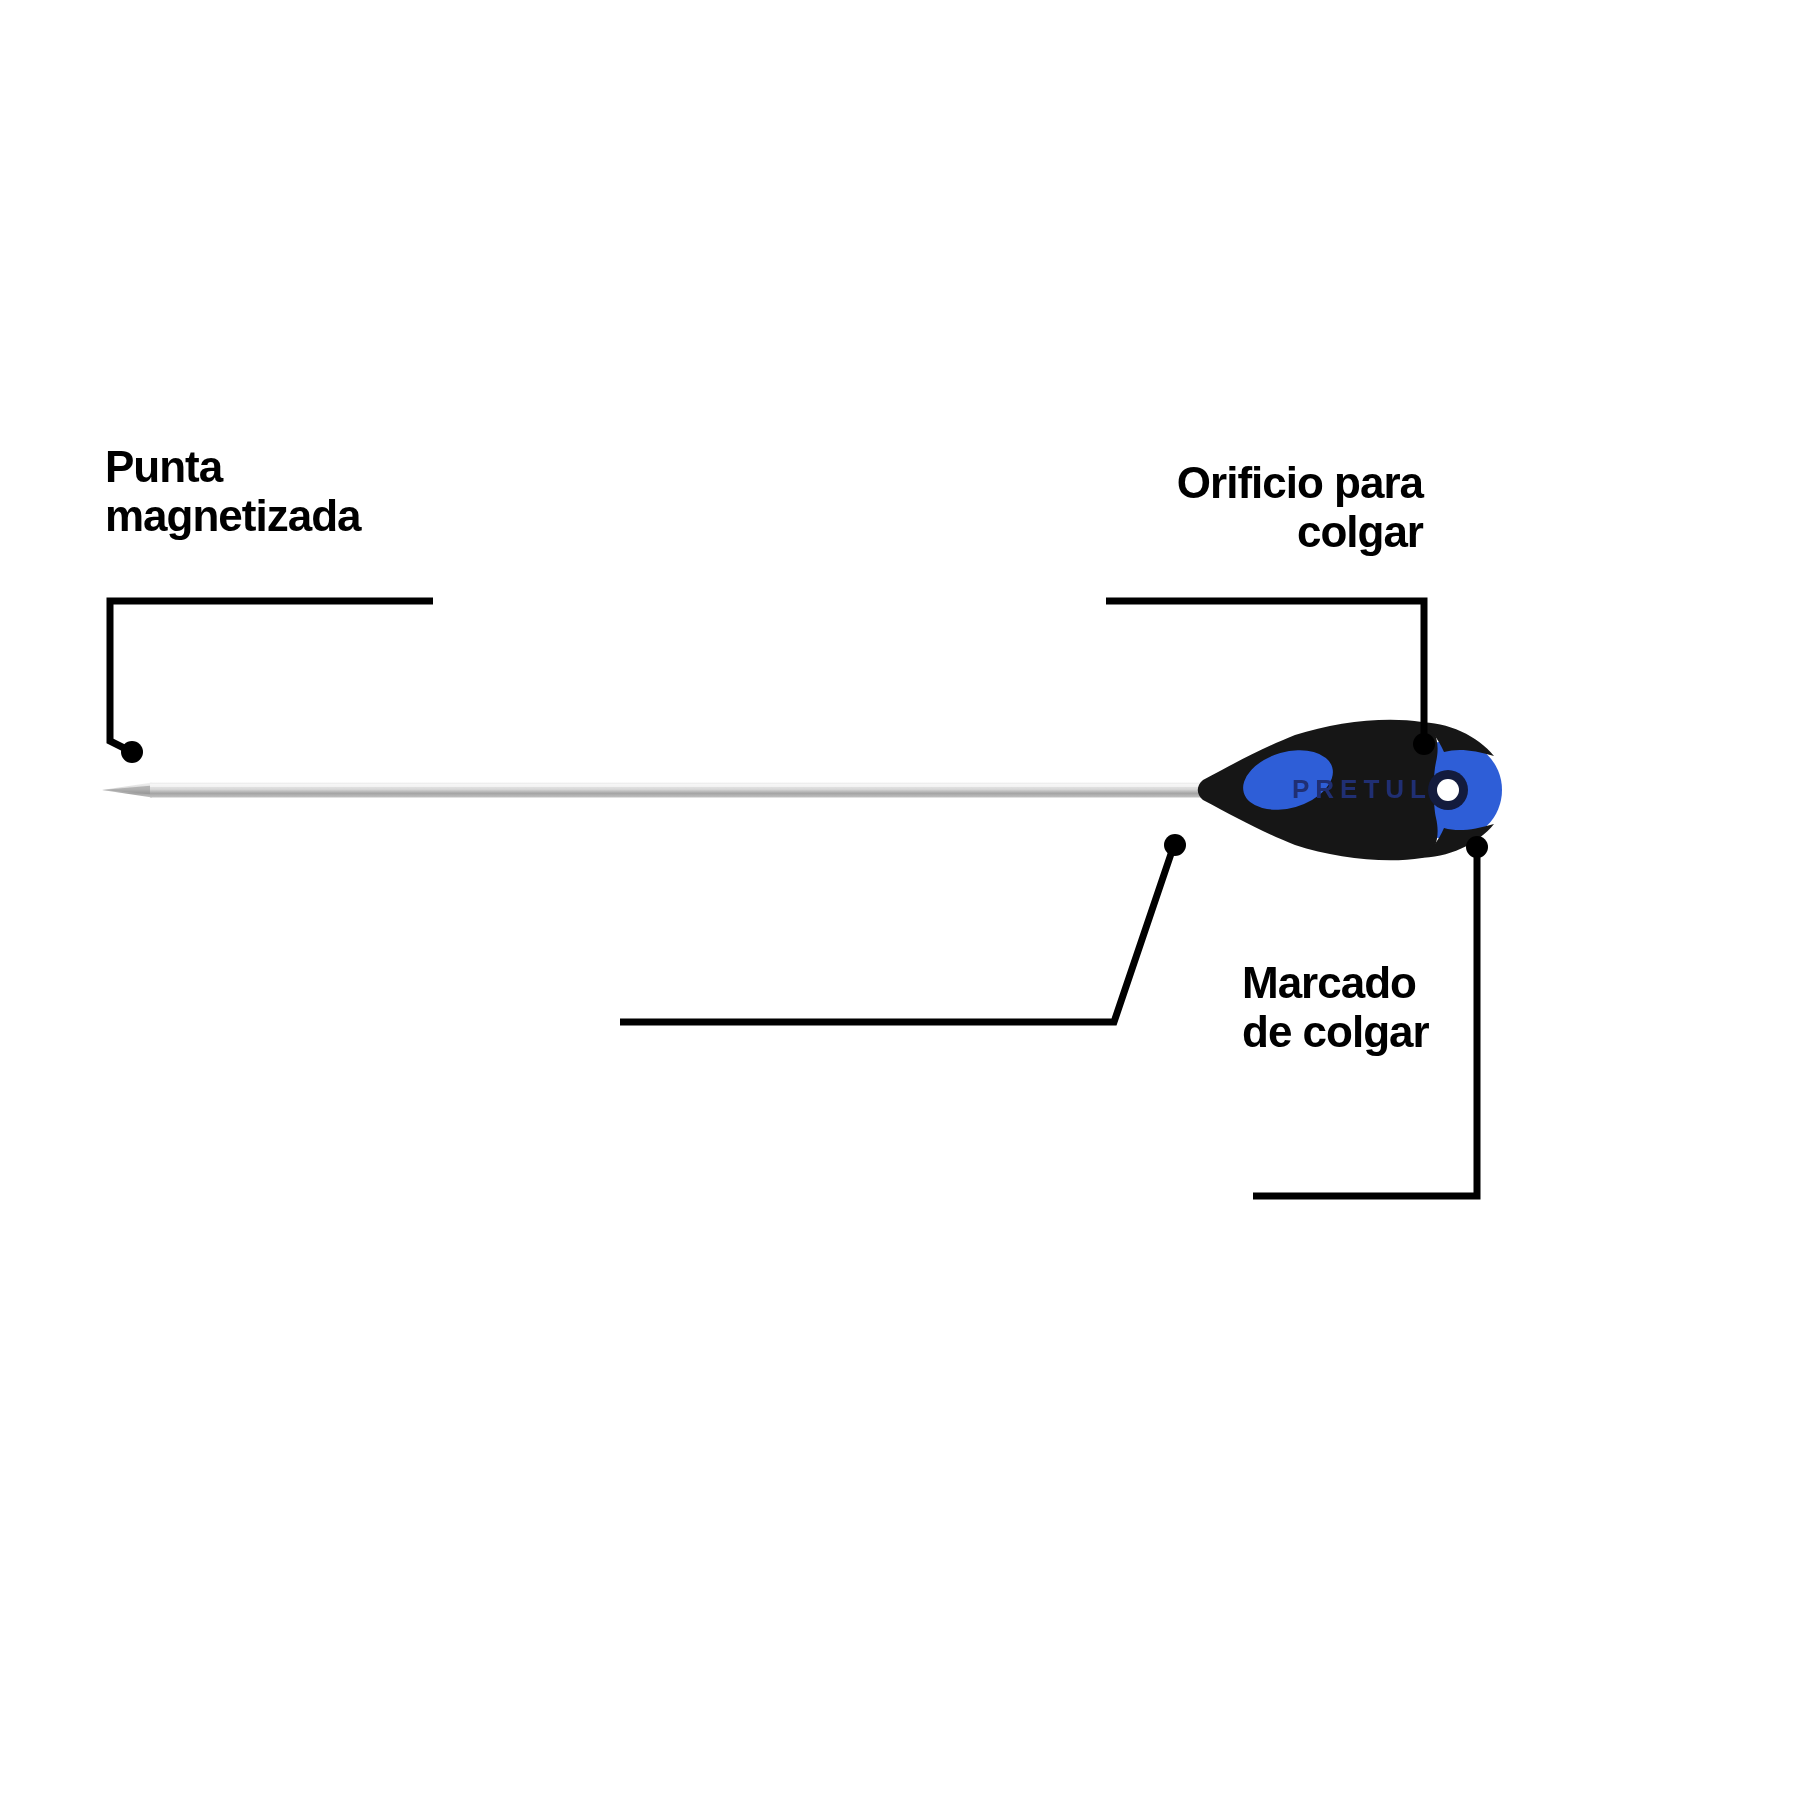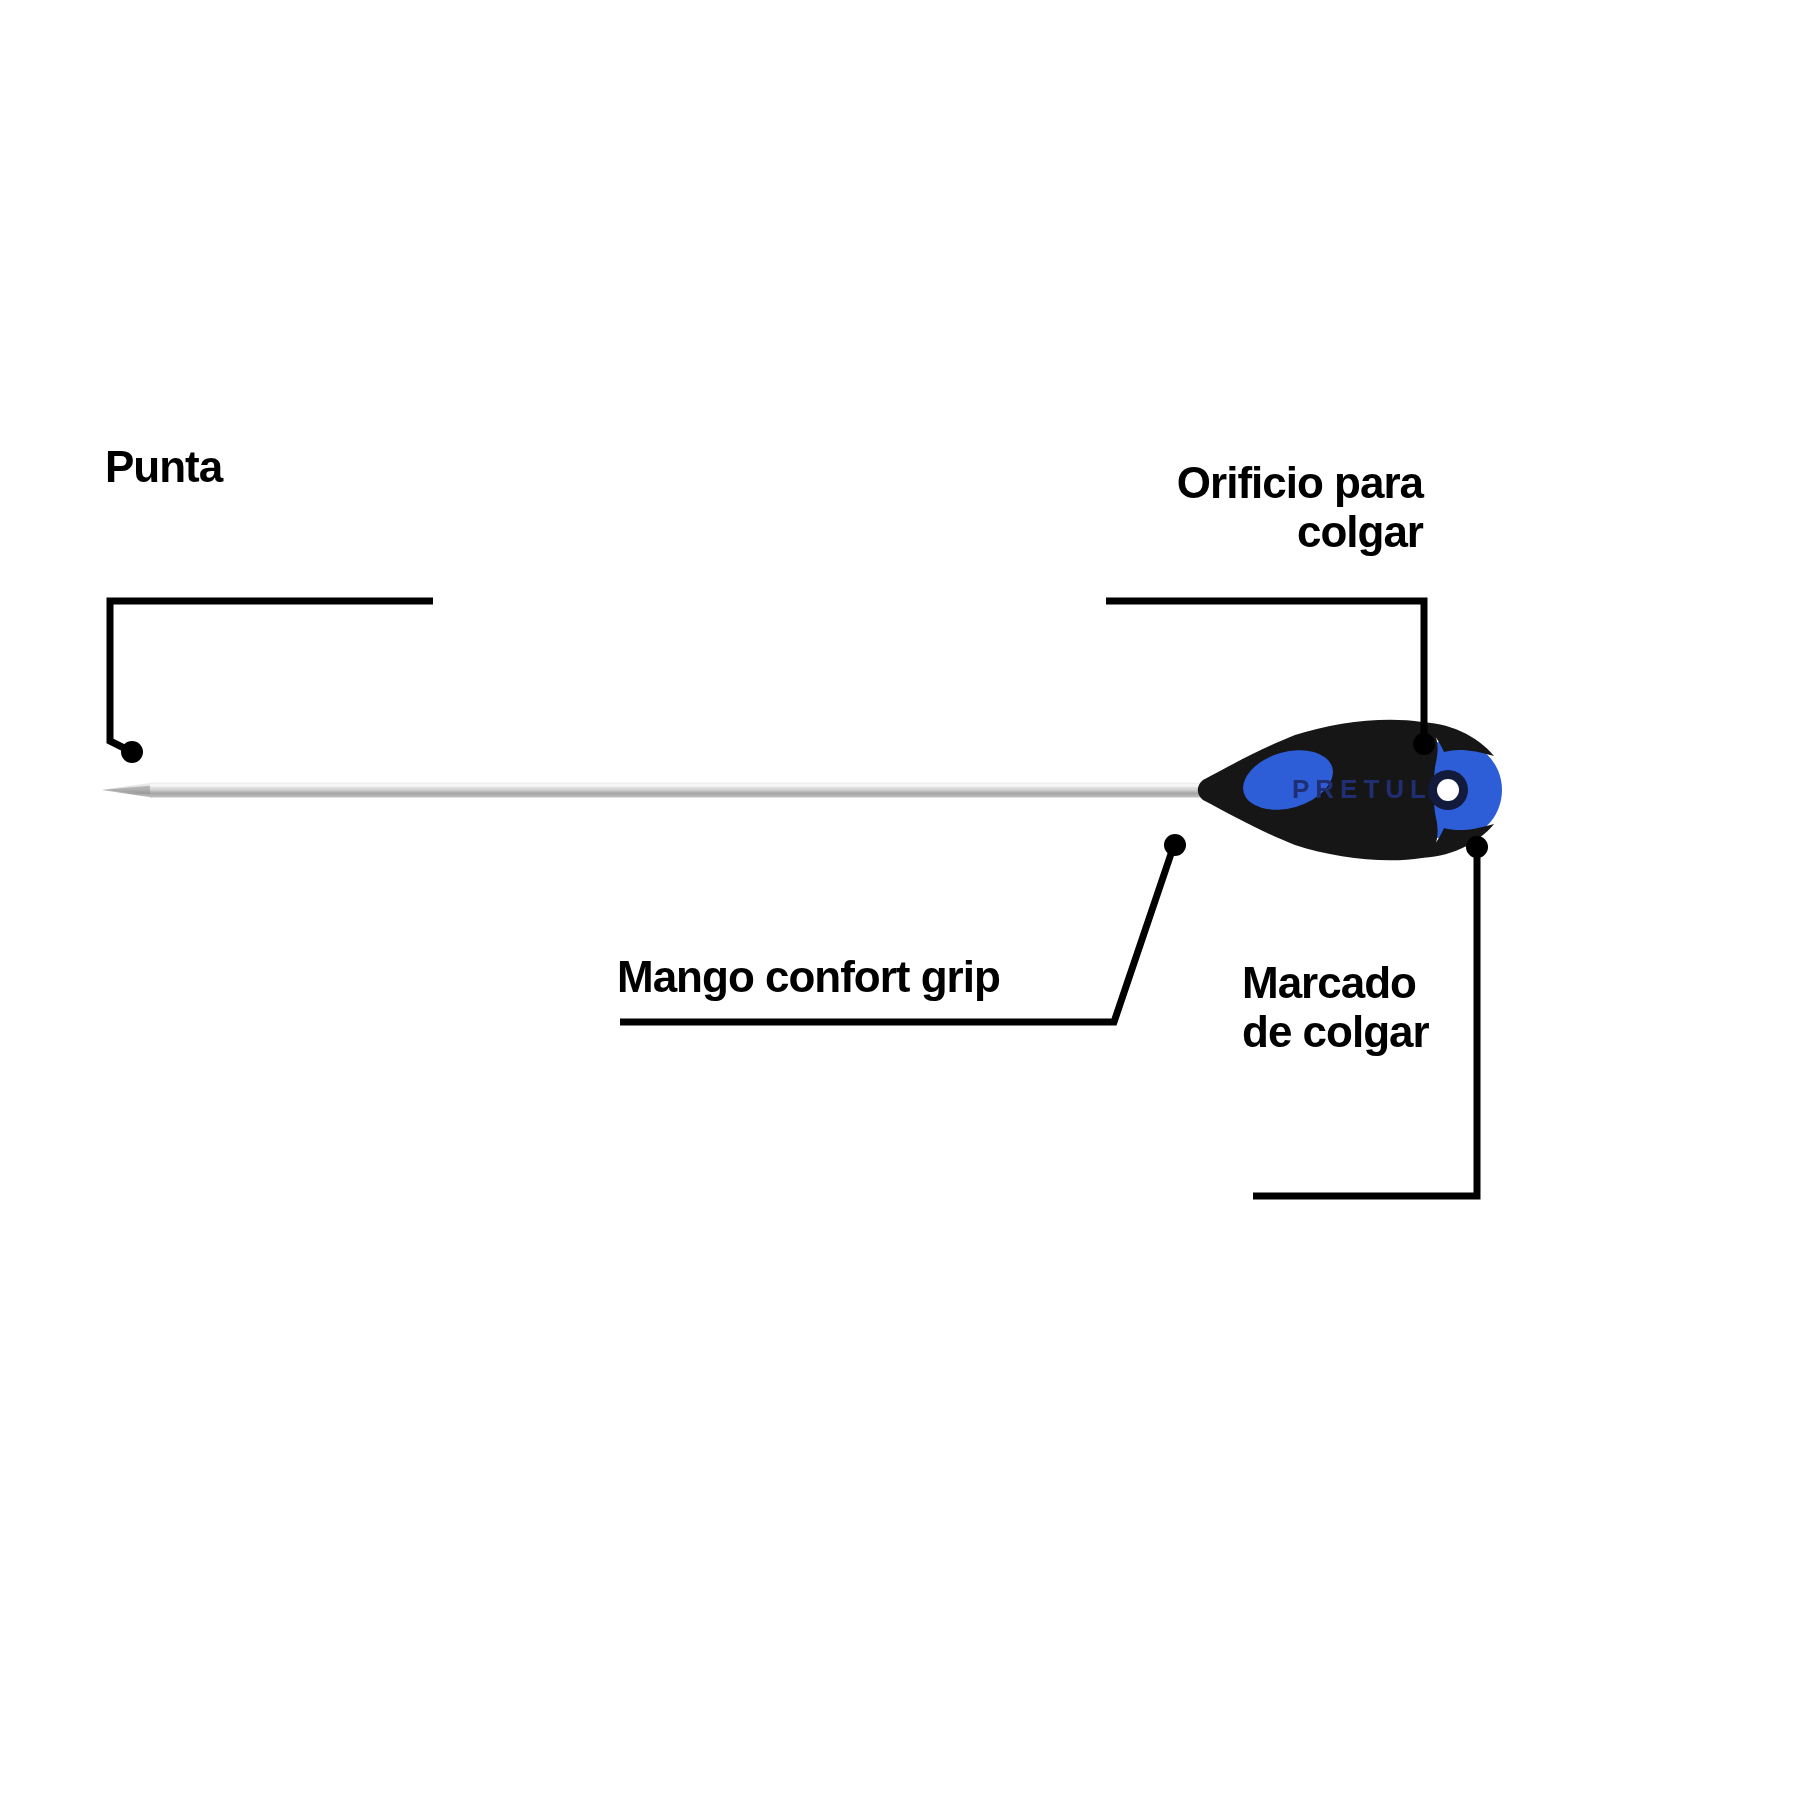--- a/index.html
+++ b/index.html
@@ -72,29 +72,27 @@
 
     <polyline class="lead" points="620,1022 1114,1022 1173,848" stroke="#000000"></polyline>
     <circle class="dot" cx="1175" cy="845" r="11" fill="#000000"></circle>
 
     <polyline class="lead" points="1477,848 1477,1196 1253,1196" stroke="#000000"></polyline>
     <circle class="dot" cx="1477" cy="847" r="11" fill="#000000"></circle>
   </svg>
 
   <div class="label" style="left:105px; top:442px;">
     <div>Punta</div>
+    <div>magnetizada</div>
   </div>
 
   <div class="label right" style="right:377px; top:458px;">
     <div>Orificio para</div>
     <div>colgar</div>
   </div>
 
-  <div class="label" style="left:617px; top:952px;">
-    <div>Mango confort grip</div>
-  </div>
 
   <div class="label" style="left:1242px; top:948px;margin-top:10px;">
     <div>Marcado</div>
     <div>de colgar</div>
   </div>
 
 </div>
 
 </body></html>

